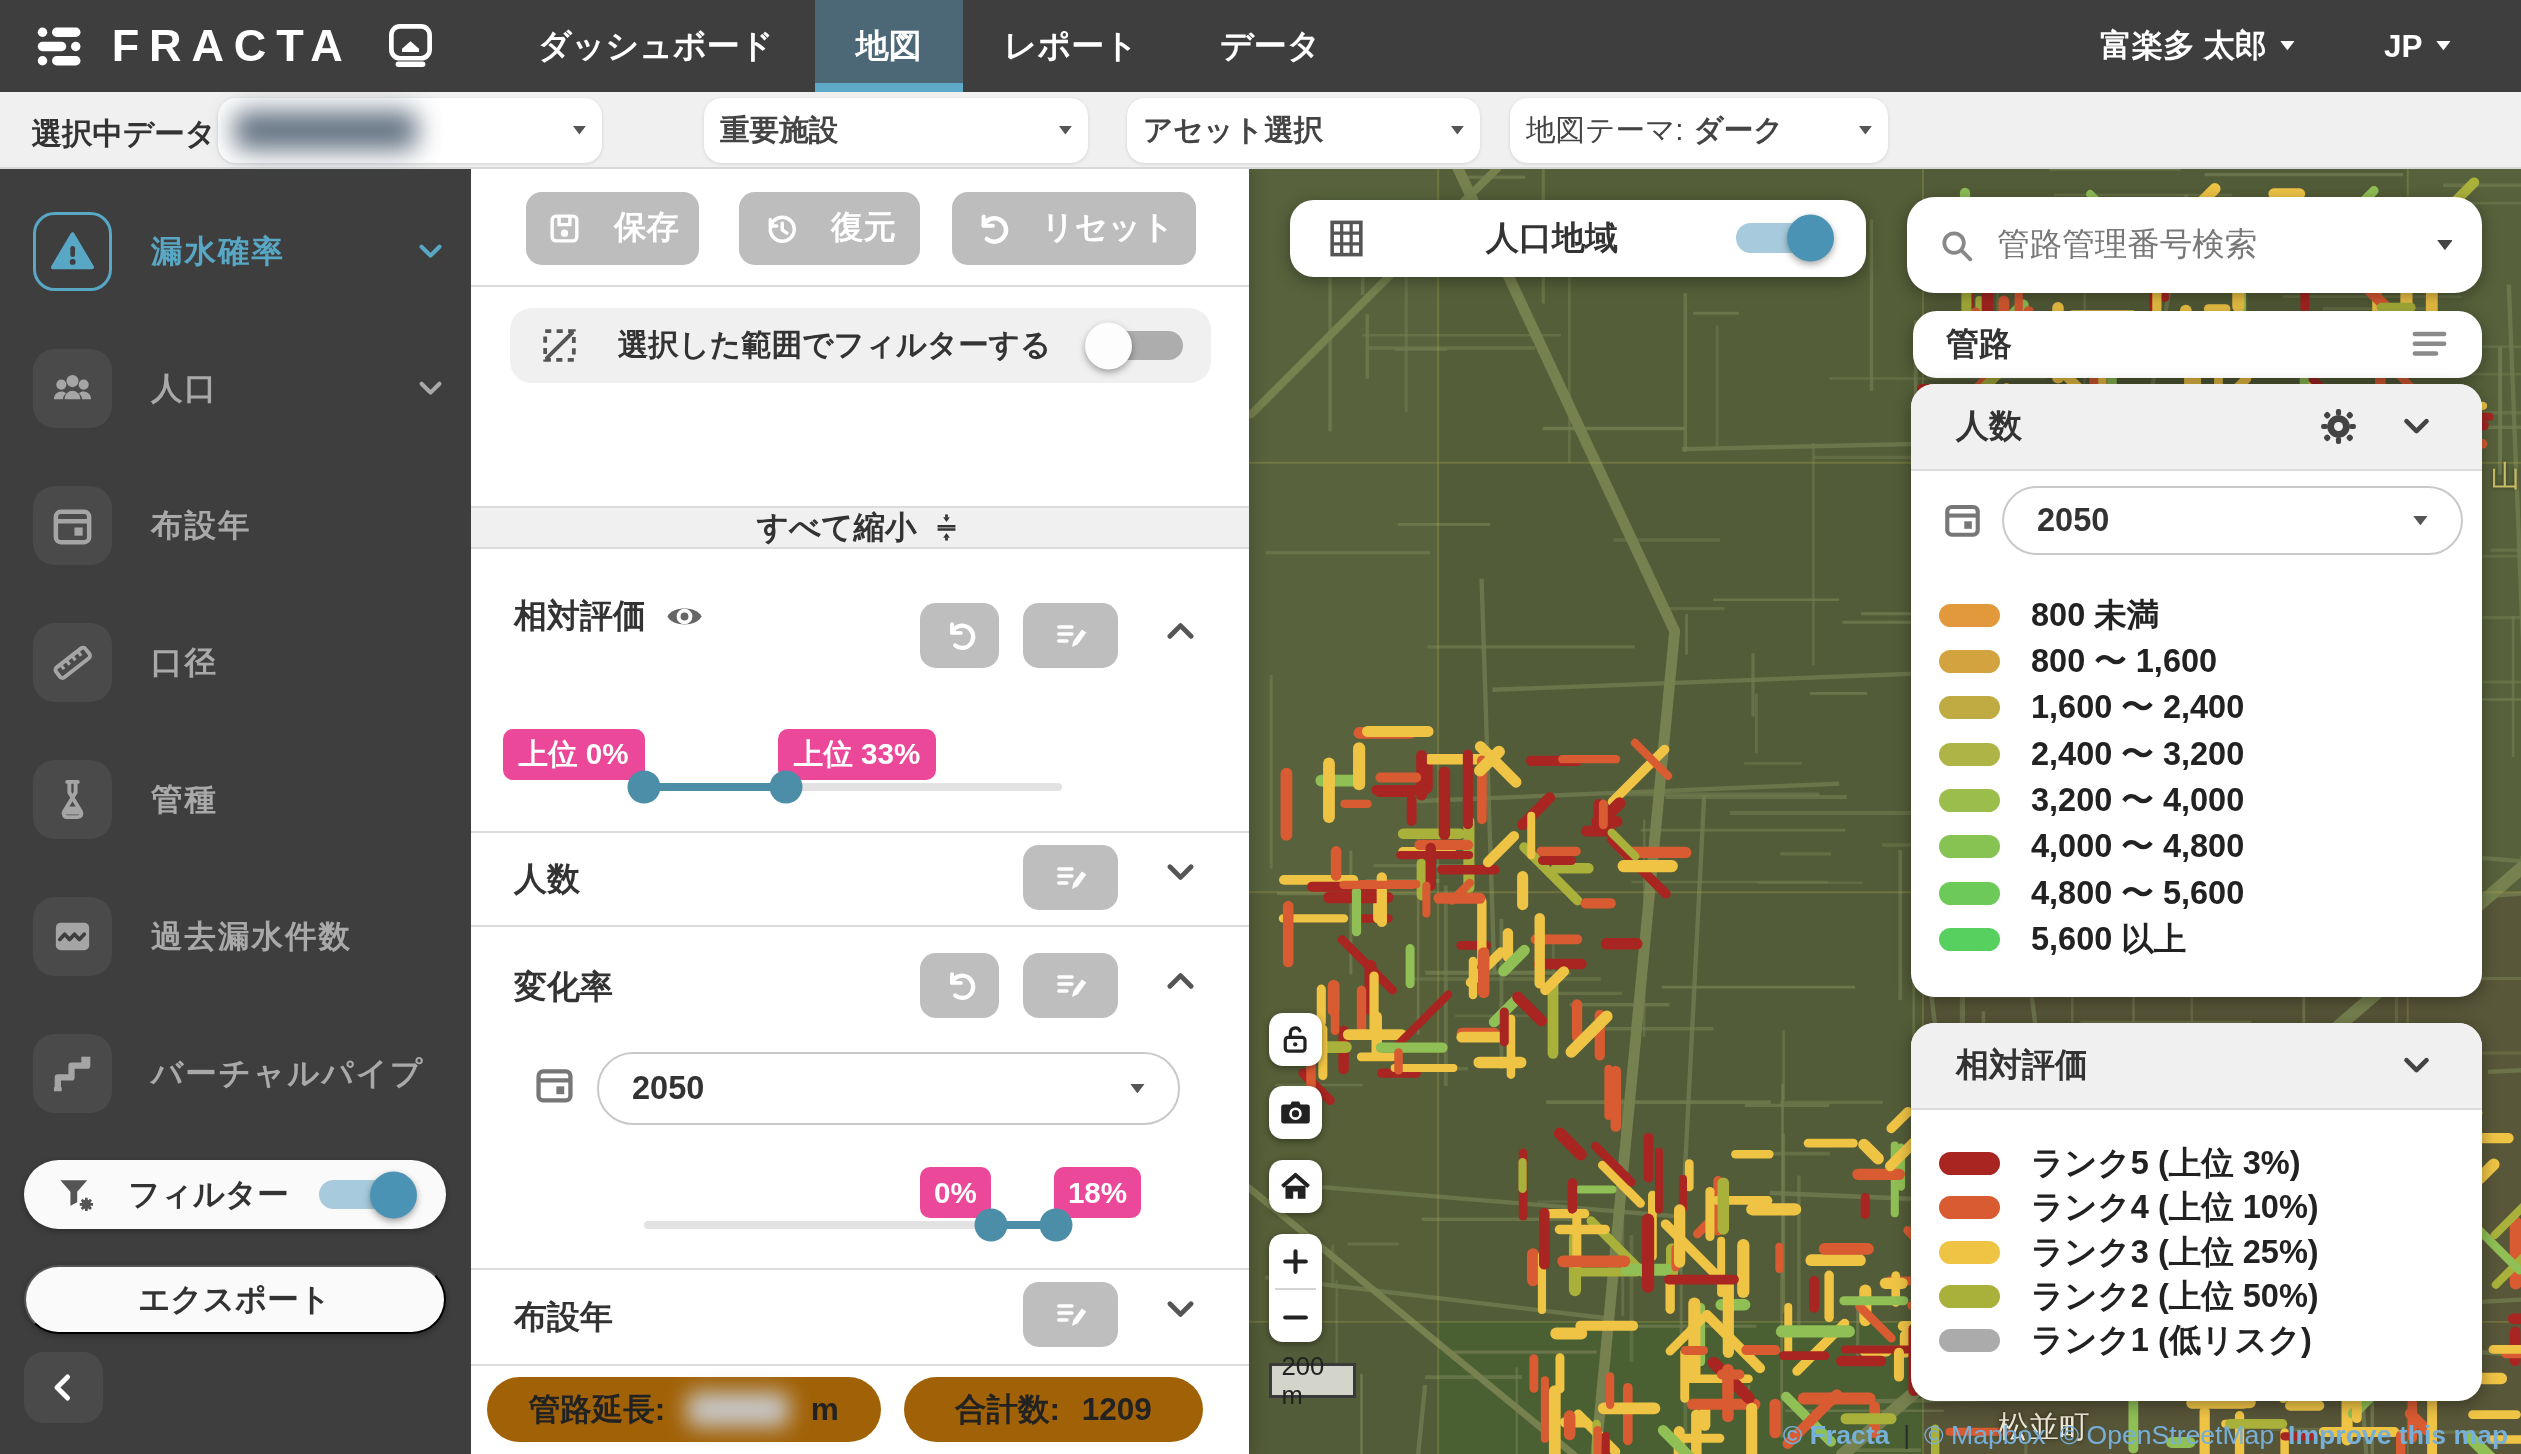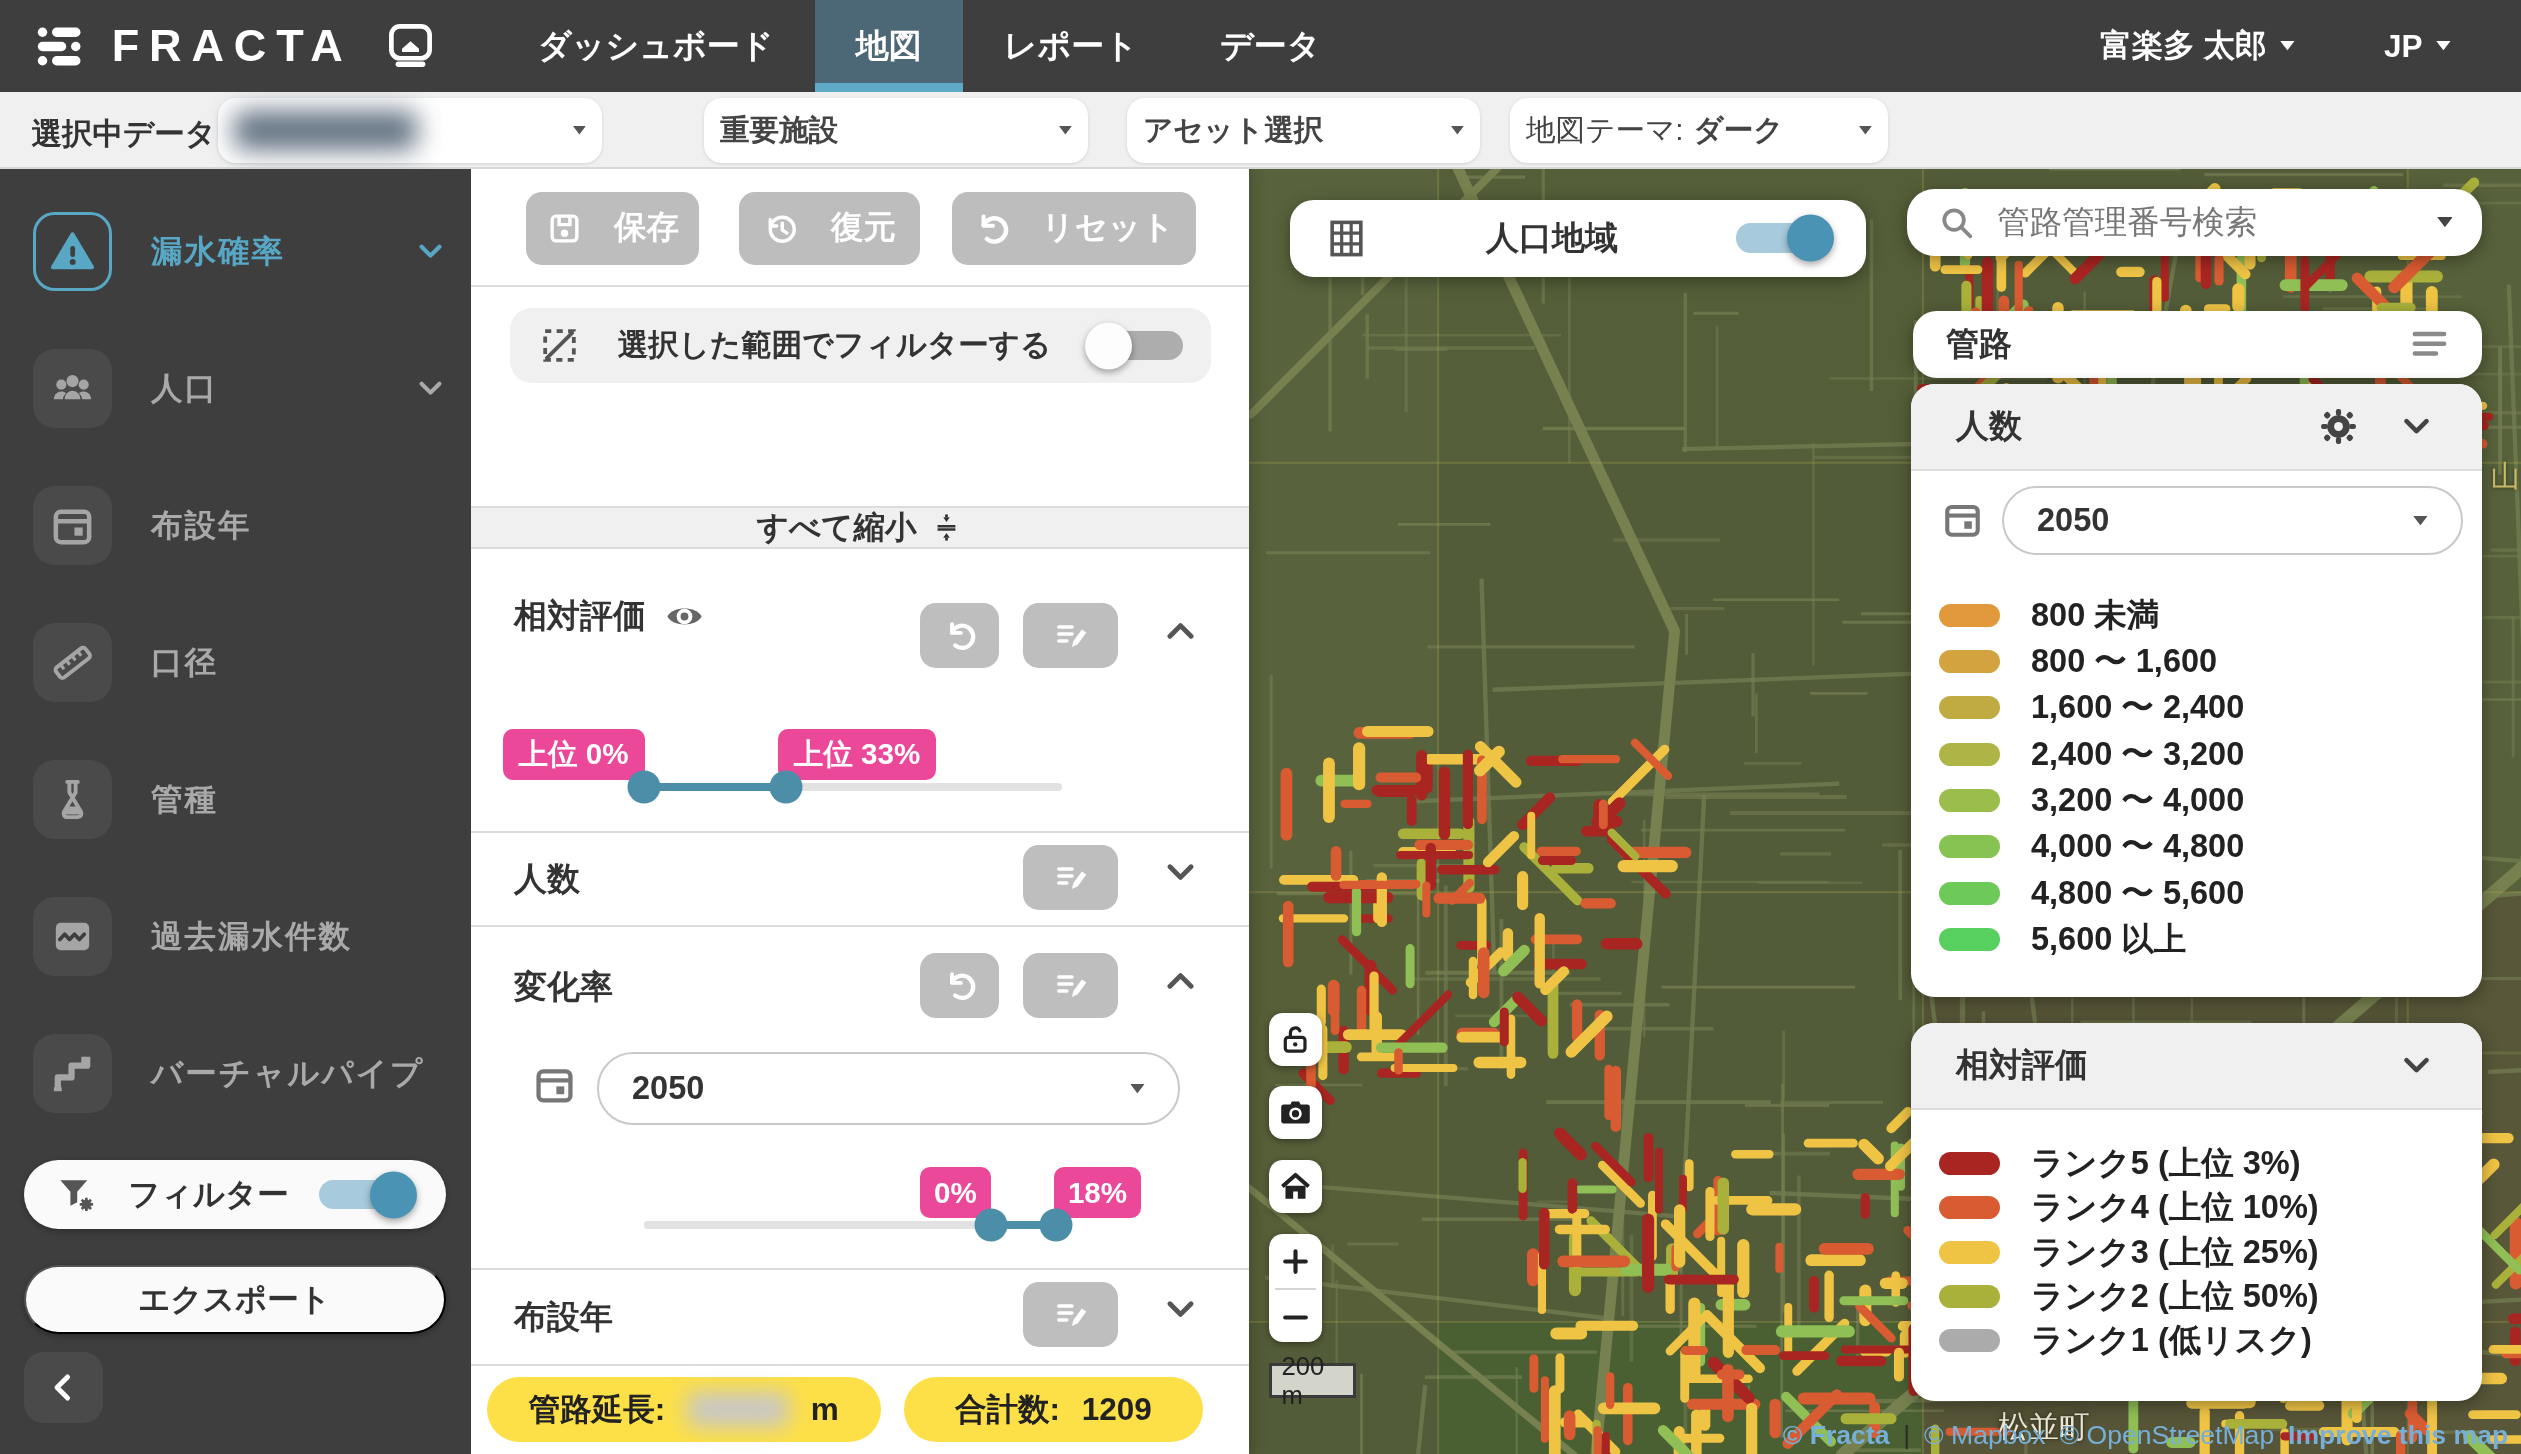--- a/index.html
+++ b/index.html
@@ -55,30 +55,30 @@
   .sqbtn{position:absolute;background:#BEBEBE;border:none;border-radius:15.8px;display:flex;align-items:center;justify-content:center;color:#fff;cursor:pointer}
   .chev-btn{position:absolute;background:none;border:none;color:#555;cursor:pointer}
   .chev-up{transform:rotate(180deg)}
   .slider-label{position:absolute;height:51px;background:#ec4899;border-radius:9.9px;color:#fff;font-size:29.6px;font-weight:bold;display:flex;align-items:center;justify-content:center;padding:0 15.8px;white-space:nowrap}
   .track{position:absolute;height:7.9px;border-radius:3.9px;background:#E2E2E2}
   .track-fill{position:absolute;height:7.9px;background:#4C8EA8}
   .handle{position:absolute;width:33px;height:33px;border-radius:50%;background:#4C8EA8;transform:translate(-50%,-50%);cursor:pointer}
   .conn{position:absolute;width:3.9px;background:#4C8EA8}
   .year-select{position:absolute;height:73px;border:2px solid #C9C9C9;border-radius:36px;background:#fff;display:flex;align-items:center;padding:6px 33px;font-size:32.5px;font-weight:bold;color:#333;cursor:pointer}
   .year-select .dd-caret{margin-left:auto;color:#555}
-  .chip{position:absolute;height:65px;background:#fde047;border-radius:32.5px;display:flex;align-items:center;justify-content:center;gap:21.7px;font-size:31.5px;font-weight:bold;color:#222}
+  .chip{position:absolute;height:65px;background:#a16207;border-radius:32.5px;display:flex;align-items:center;justify-content:center;gap:21.7px;font-size:31.5px;font-weight:bold;color:#222}
   .blur-val{width:102px;height:35px;border-radius:7.9px;background:#C7C7C7;filter:blur(10.8px)}
 
   
   #map{position:absolute;left:1249px;top:168px;width:1273px;height:1287px;overflow:hidden;background:#535C38}
   #map-svg{position:absolute;left:0;top:0}
   .map-card{position:absolute;background:#fff;border-radius:23.6px;box-shadow:0 3.9px 15.8px rgba(0,0,0,.35)}
   #pop-toggle{left:41px;top:31.5px;width:576px;height:77px;display:flex;align-items:center;padding:0 35px}
   #pop-toggle .pt-label{flex:1;text-align:center;font-size:33px;font-weight:bold;color:#333}
-  #search-box{left:658px;top:21px;width:575px;height:67px;border-radius:27.6px;display:flex;align-items:center;padding:0 29.6px;gap:21.7px}
+  #search-box{left:658px;top:29px;width:575px;height:96px;border-radius:27.6px;display:flex;align-items:center;padding:0 29.6px;gap:21.7px}
   #search-box .ph{font-size:32.5px;color:#777;flex:1}
   #pipes-card{left:664px;top:143px;width:569px;height:67px;display:flex;align-items:center;padding:0 33px}
   #pipes-card .pc-title{font-size:33px;font-weight:bold;color:#333;flex:1}
   .legend-card .card-head{position:absolute;left:0;top:0;width:100%;height:87px;background:#F0F0F0;border-bottom:2px solid #DCDCDC;border-radius:23.6px 23.6px 0 0;display:flex;align-items:center;padding:0 47px 0 45px}
   .legend-card .card-head .lc-title{font-size:33px;font-weight:bold;color:#333;flex:1}
   #people-card{left:662px;top:216px;width:571px;height:613px}
   #relative-card{left:662px;top:855px;width:571px;height:378px}
   .lrow{position:absolute;left:0;width:100%;height:39px;display:flex;align-items:center}
   .lchip{position:absolute;left:27.6px;width:61px;height:22.7px;border-radius:11.8px}
   .llabel{position:absolute;left:120px;font-size:32.5px;font-weight:bold;color:#222;white-space:nowrap}

